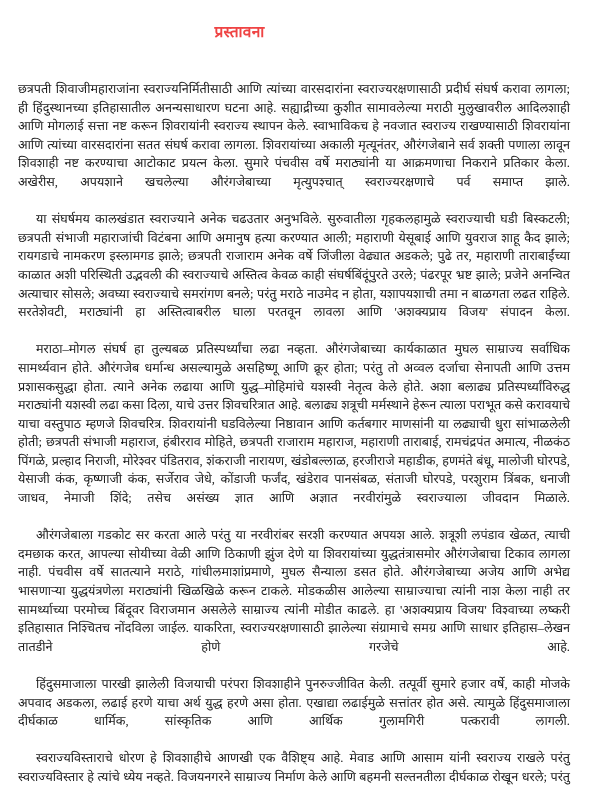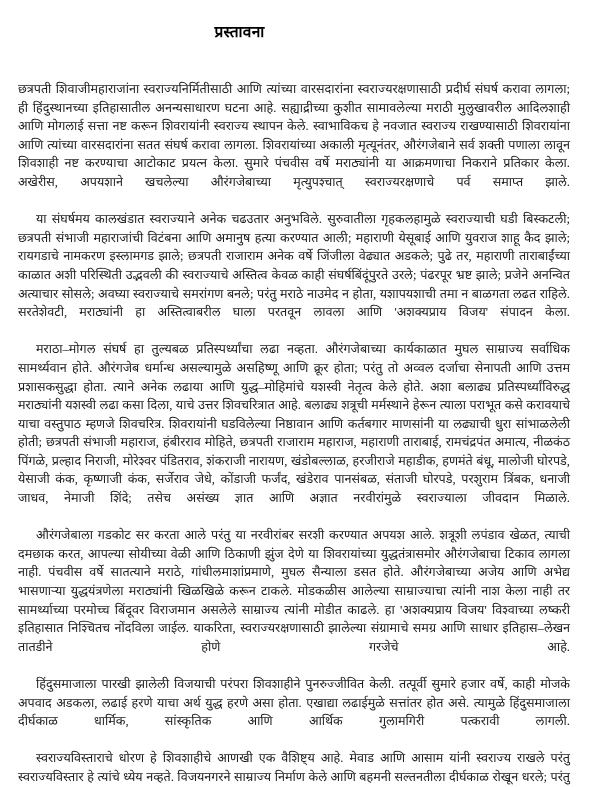--- a/index.html
+++ b/index.html
@@ -26,21 +26,21 @@
     position: absolute;
     top: 22px;
     left: 0;
     width: 479px;
     text-align: center;
     font-family: "Liberation Serif", "DejaVu Serif", serif;
     font-weight: bold;
     font-size: 15.5px;
     line-height: 20px;
     letter-spacing: 0.2px;
-    color: #000000;
+    color: #ef4444;
   }
 
   
   .body-block {
     position: absolute;
     top: 80px;
     left: 18px;
     width: 564px;
     font-family: "Liberation Serif", "DejaVu Serif", serif;
     font-size: 12.6px;

